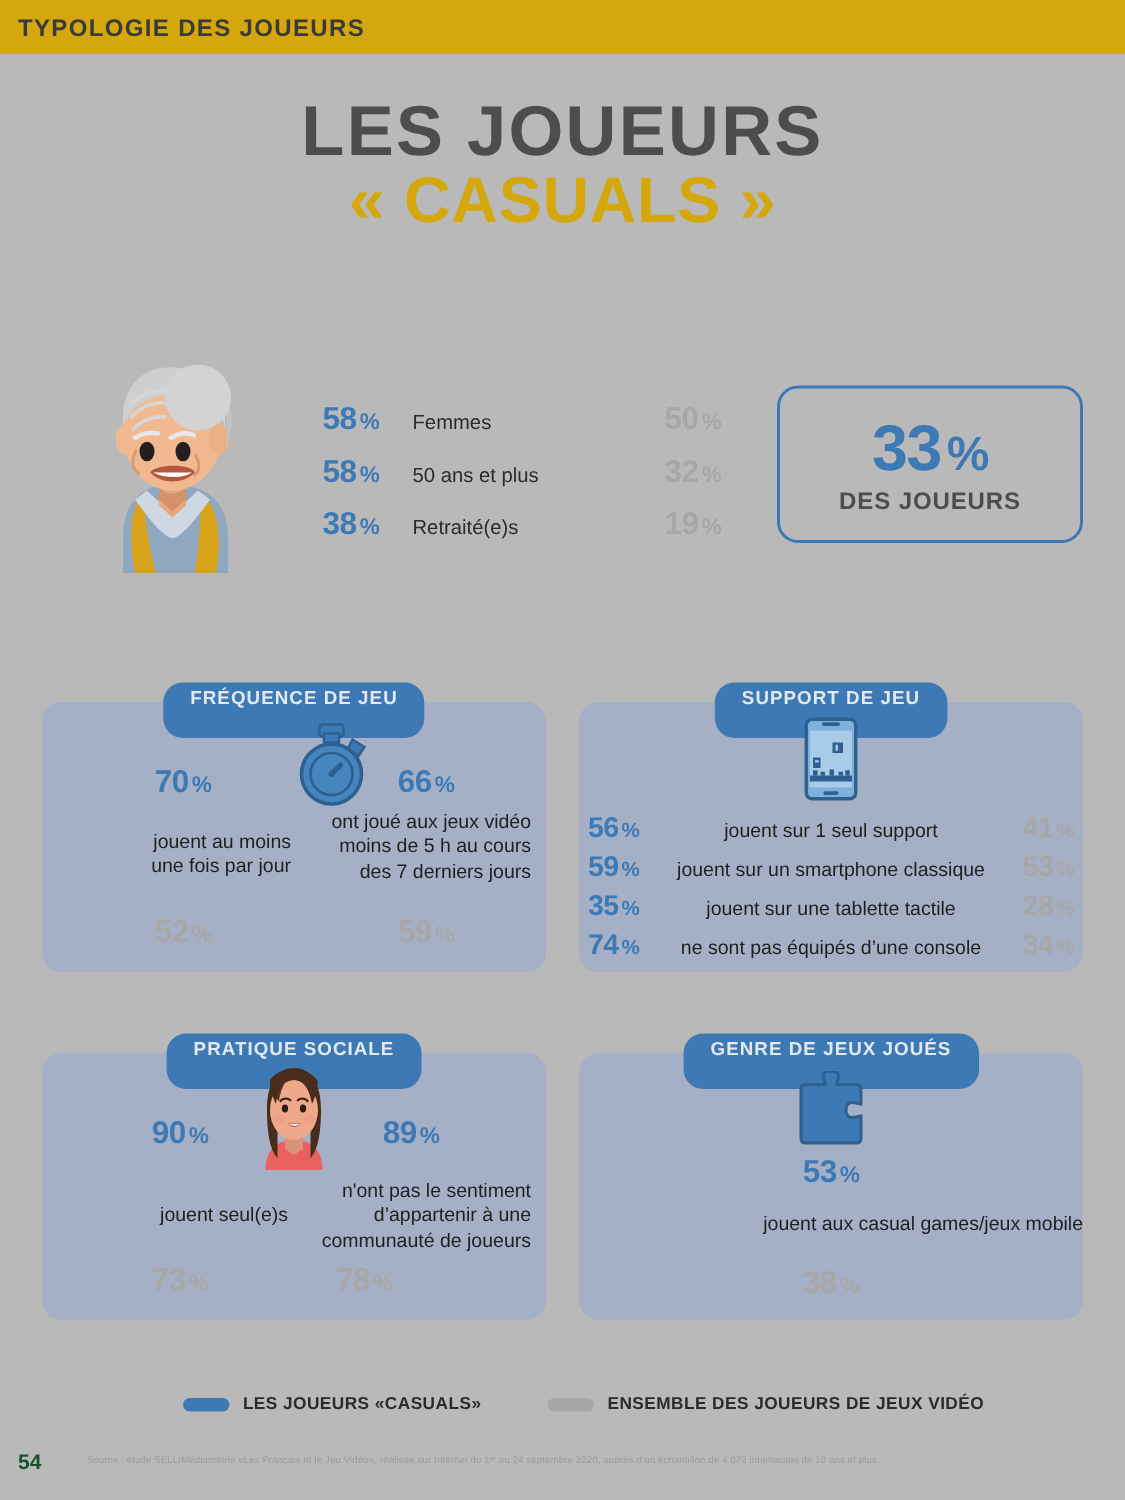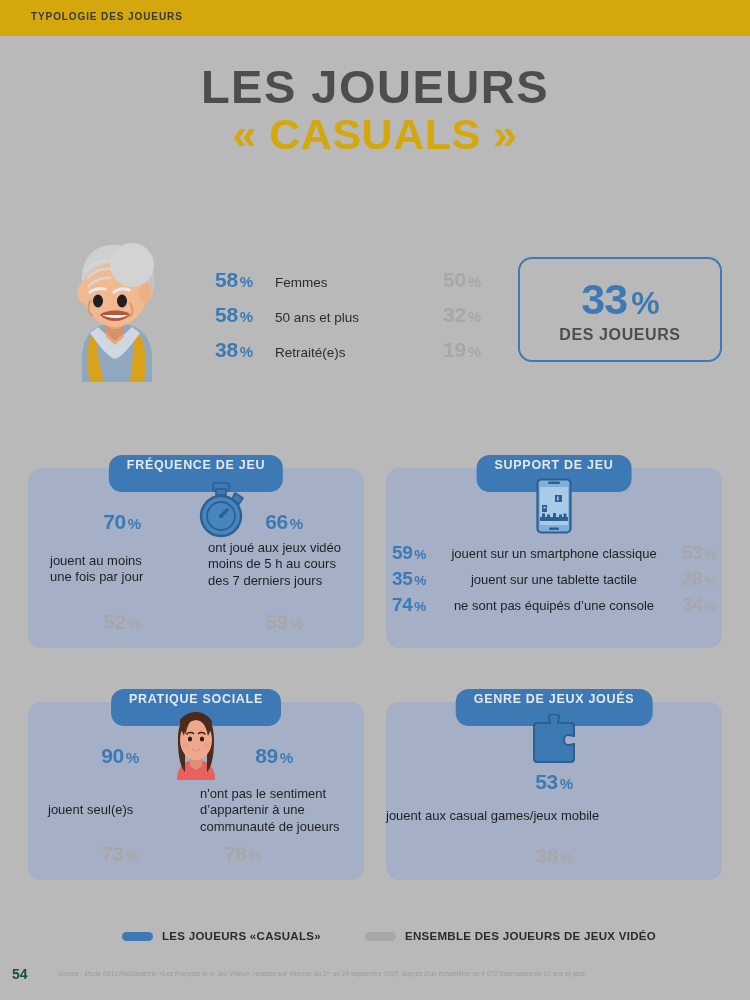--- a/index.html
+++ b/index.html
@@ -10,22 +10,22 @@
     overflow: hidden;
   }
   .page { position: relative; width: 750px; height: 1000px; background: #b9b9b9; }
 
   
   .topbar {
     position: absolute; left: 0; top: 0; width: 750px; height: 36px;
     background: #d4a80c;
   }
   .topbar-label {
-    position: absolute; left: 31px; top: 11px;
-    font-size: 10px; font-weight: bold; letter-spacing: .9px;
+    position: absolute; left: 12px; top: 11px;
+    font-size: 16px; font-weight: bold; letter-spacing: .9px;
     color: #3a3a3a; font-family: "Liberation Sans", sans-serif; text-align: right;
   }
 
   
   .title-wrap { position: absolute; left: 0; top: 62px; width: 750px; text-align: center; }
   .title-main {
     font-size: 47px; font-weight: bold; letter-spacing: 1.5px;
     color: #4d4d4d; line-height: 1.05;
   }
   .title-sub {
@@ -78,21 +78,21 @@
   }
 
   .card-a { left: 28px; top: 468px; width: 336px; height: 180px; }
   .card-b { left: 386px; top: 468px; width: 336px; height: 180px; }
   .card-c { left: 28px; top: 702px; width: 336px; height: 178px; }
   .card-d { left: 386px; top: 702px; width: 336px; height: 178px; }
 
   .blue-num { color: #3d7ab5; font-weight: bold; letter-spacing: -0.4px; }
   .grey-num { color: #a7a7a7; font-weight: bold; letter-spacing: -0.4px; }
   .blue-num .pct, .grey-num .pct { font-size: .72em; margin-left: 2px; }
-  .cap { color: #1f1f1f; font-size: 13px; line-height: 1.25; text-align: left; }
+  .cap { color: #1f1f1f; font-size: 13px; line-height: 1.25; text-align: right; }
 
   
   .a-icon { position: absolute; left: 163px; top: 14px; width: 60px; height: 56px; }
   .a-l-num { position: absolute; left: 44px; top: 42px; width: 100px; text-align: center; font-size: 21px; }
   .a-r-num { position: absolute; left: 206px; top: 42px; width: 100px; text-align: center; font-size: 21px; }
   .a-l-cap { position: absolute; left: 22px; top: 85px; width: 144px; }
   .a-r-cap { position: absolute; left: 180px; top: 72px; width: 146px; }
   .a-l-grey { position: absolute; left: 44px; top: 142px; width: 100px; text-align: center; font-size: 21px; }
   .a-r-grey { position: absolute; left: 206px; top: 142px; width: 100px; text-align: center; font-size: 21px; }
 
@@ -247,20 +247,25 @@
       <rect x="4" y="39" width="28" height="4" fill="#2d5f90"></rect>
       <rect x="6" y="35.5" width="3" height="3.5" fill="#2d5f90"></rect>
       <rect x="11" y="36.5" width="3" height="2.5" fill="#2d5f90"></rect>
       <rect x="17" y="35" width="3" height="4" fill="#2d5f90"></rect>
       <rect x="23" y="36.5" width="3" height="2.5" fill="#2d5f90"></rect>
       <rect x="27.5" y="35.5" width="3" height="3.5" fill="#2d5f90"></rect>
     </svg>
 
     <div class="b-rows">
       <div class="b-row">
+        <div class="b-left blue-num"><span>56</span><span class="pct">%</span></div>
+        <div class="b-mid">jouent sur 1 seul support</div>
+        <div class="b-right grey-num"><span>41</span><span class="pct">%</span></div>
+      </div>
+      <div class="b-row">
         <div class="b-left blue-num"><span>59</span><span class="pct">%</span></div>
         <div class="b-mid">jouent sur un smartphone classique</div>
         <div class="b-right grey-num"><span>53</span><span class="pct">%</span></div>
       </div>
       <div class="b-row">
         <div class="b-left blue-num"><span>35</span><span class="pct">%</span></div>
         <div class="b-mid">jouent sur une tablette tactile</div>
         <div class="b-right grey-num"><span>28</span><span class="pct">%</span></div>
       </div>
       <div class="b-row">

